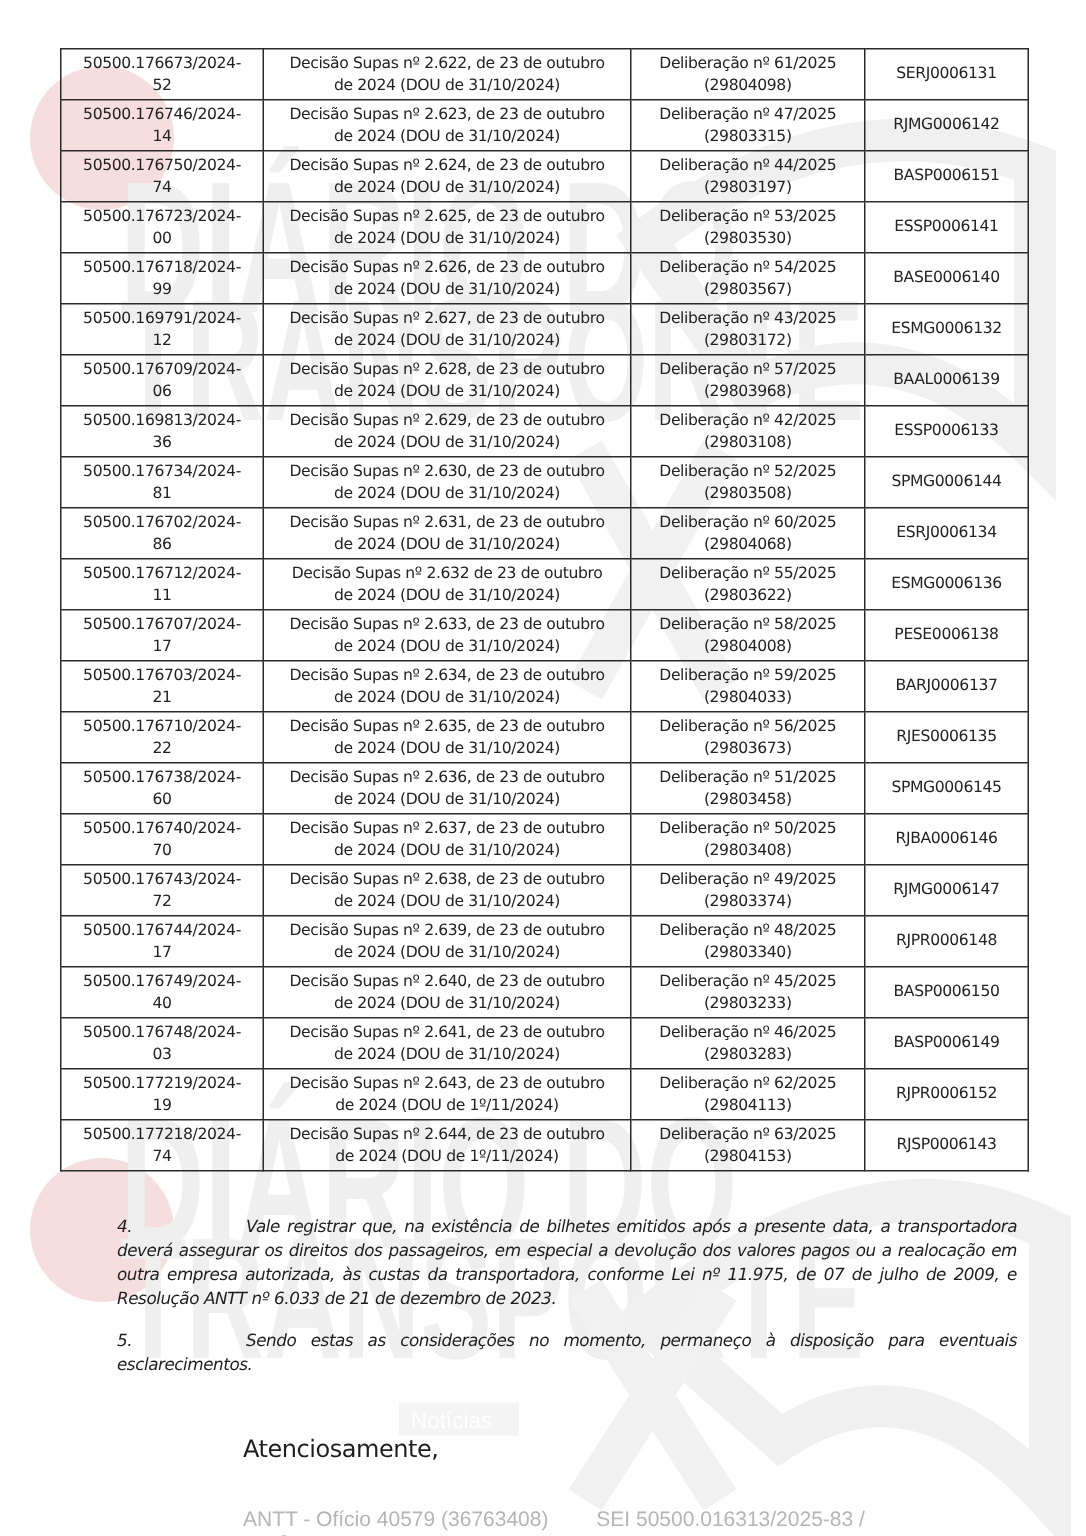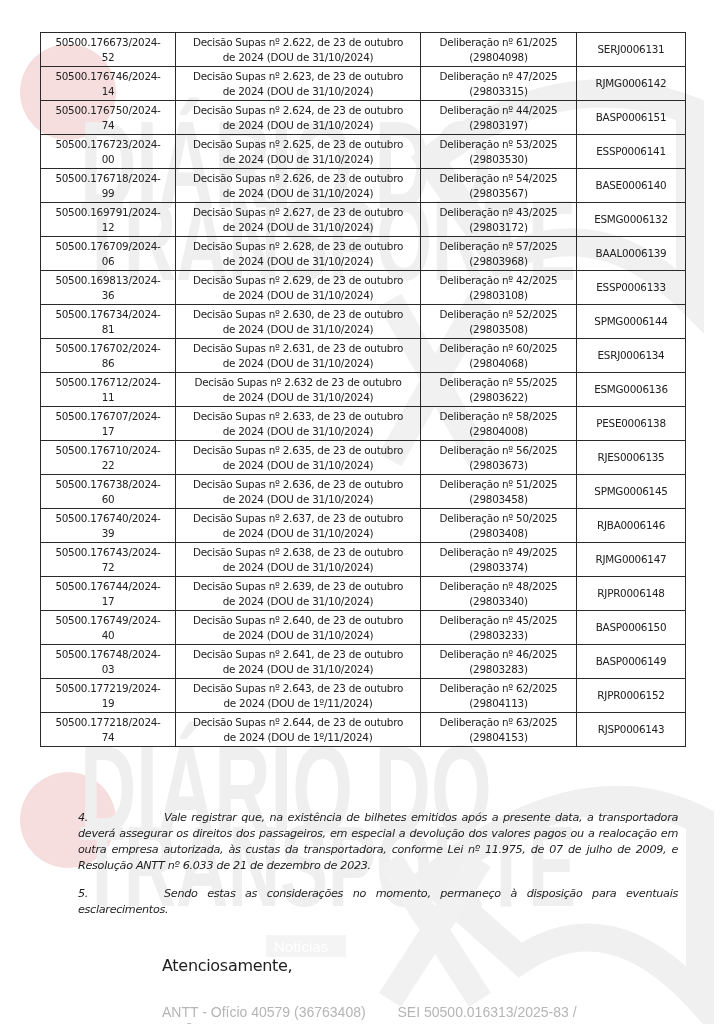--- a/index.html
+++ b/index.html
@@ -237,20 +237,35 @@
             <div>de 2024 (DOU de 31/10/2024)</div>
           </td>
           <td class="c3">
             <div>Deliberação nº 58/2025</div>
             <div>(29804008)</div>
           </td>
           <td class="c4">PESE0006138</td>
         </tr>
         <tr>
           <td class="c1">
+            <div>50500.176703/2024-</div>
+            <div>21</div>
+          </td>
+          <td class="c2">
+            <div>Decisão Supas nº 2.634, de 23 de outubro</div>
+            <div>de 2024 (DOU de 31/10/2024)</div>
+          </td>
+          <td class="c3">
+            <div>Deliberação nº 59/2025</div>
+            <div>(29804033)</div>
+          </td>
+          <td class="c4">BARJ0006137</td>
+        </tr>
+        <tr>
+          <td class="c1">
             <div>50500.176710/2024-</div>
             <div>22</div>
           </td>
           <td class="c2">
             <div>Decisão Supas nº 2.635, de 23 de outubro</div>
             <div>de 2024 (DOU de 31/10/2024)</div>
           </td>
           <td class="c3">
             <div>Deliberação nº 56/2025</div>
             <div>(29803673)</div>
@@ -268,21 +283,21 @@
           </td>
           <td class="c3">
             <div>Deliberação nº 51/2025</div>
             <div>(29803458)</div>
           </td>
           <td class="c4">SPMG0006145</td>
         </tr>
         <tr>
           <td class="c1">
             <div>50500.176740/2024-</div>
-            <div>39</div>
+            <div>70</div>
           </td>
           <td class="c2">
             <div>Decisão Supas nº 2.637, de 23 de outubro</div>
             <div>de 2024 (DOU de 31/10/2024)</div>
           </td>
           <td class="c3">
             <div>Deliberação nº 50/2025</div>
             <div>(29803408)</div>
           </td>
           <td class="c4">RJBA0006146</td>

